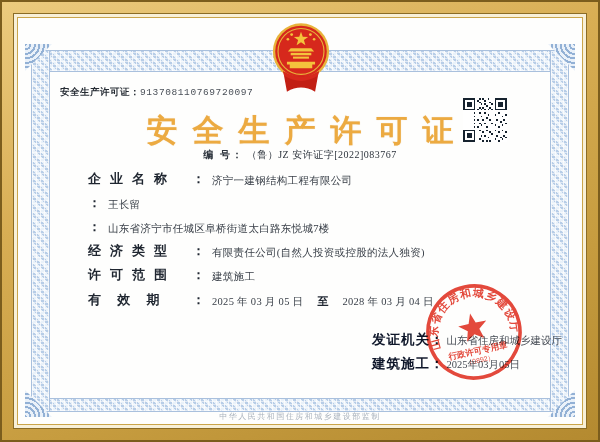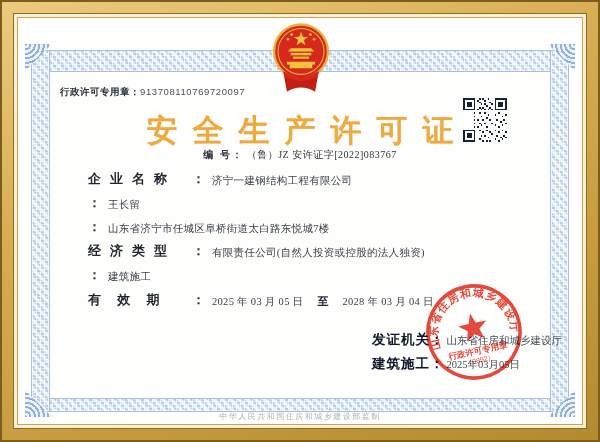--- a/index.html
+++ b/index.html
@@ -30,21 +30,21 @@
     clip-path:polygon(0 0,100% 0,0 100%);}
   .lc-tl{left:25px;top:44px;}
   .lc-tr{left:548px;top:44px;transform:scaleX(-1);}
   .lc-bl{left:25px;top:390px;transform:scaleY(-1);}
   .lc-br{left:548px;top:390px;transform:scale(-1,-1);}
 
   
   .emblem{position:absolute;left:271px;top:20px;width:60px;height:76px;}
   .creditline{position:absolute;left:60px;top:86px;font-size:9.5px;color:#262c34;white-space:nowrap;}
   .creditline .lbl{font-weight:bold;letter-spacing:.5px;}
-  .creditline .val{font-family:Liberation Sans, sans-serif;color:#4a5058;letter-spacing:.6px;text-align:right;}
+  .creditline .val{font-family:Liberation Mono, monospace;color:#4a5058;letter-spacing:.6px;text-align:right;}
   .cert-title{position:absolute;left:0;top:100px;width:600px;text-align:center;
      font-size:31px;font-weight:bold;color:#ecaa41;letter-spacing:15px;text-indent:15px;
      text-shadow:0 0 1px rgba(210,140,30,.35);margin-top:10px;}
   .qr{position:absolute;left:463px;top:98px;width:44px;height:44px;}
   .number-line{position:absolute;left:0;top:148px;width:600px;text-align:center;
      font-size:10px;color:#2c333c;white-space:nowrap;}
   .number-line .lbl{font-weight:bold;letter-spacing:2px;}
   .number-line .val{font-family:"Liberation Serif",serif;letter-spacing:.5px;text-align:right;}
 
   
@@ -103,21 +103,21 @@
       <path d="M18 33 L46 33 L43 29.5 L21 29.5 Z" fill="#f4c33c"></path>
       <rect x="21" y="34.5" width="22" height="2.6" fill="#f4c33c"></rect>
       <rect x="23.5" y="38.5" width="17" height="2.2" fill="#f4c33c"></rect>
       <path d="M17 44 h30 v3 h-3 v4 h-24 v-4 h-3 Z" fill="#f4c33c"></path>
       <path d="M13 54 Q32 66 51 54 L47 76 Q32 67 17 76 Z" fill="#c21f14"></path>
       <path d="M13 54 Q32 66 51 54 L50 59 Q32 70 14 59 Z" fill="#d6281c"></path>
     </svg>
   </div>
 
   <div class="creditline">
-    <span class="lbl">行政许可专用章：</span><span class="val">913708110769720097</span>
+    <span class="lbl">安全生产许可证：</span><span class="val">913708110769720097</span>
   </div>
 
   <div class="cert-title">安全生产许可证</div>
 
   <div class="qr">
     <svg viewBox="0 0 25 25" width="44" height="44" shape-rendering="crispEdges">
       <rect x="0" y="0" width="25" height="25" fill="#ffffff"></rect>
       <g fill="#16222e">
         <rect x="0" y="0" width="7" height="7"></rect>
           <rect x="18" y="0" width="7" height="7"></rect>
@@ -150,20 +150,21 @@
   <div class="frow" style="top:218px">
       <span class="fcolon">：</span>
     <span class="fvalue">山东省济宁市任城区阜桥街道太白路东悦城7楼</span>
   </div>
   <div class="frow" style="top:242px">
     <span class="flabel ls4">经济类型</span>
       <span class="fcolon">：</span>
     <span class="fvalue">有限责任公司(自然人投资或控股的法人独资)</span>
   </div>
   <div class="frow" style="top:266px">
+    <span class="flabel ls4">许可范围</span>
       <span class="fcolon">：</span>
     <span class="fvalue">建筑施工</span>
   </div>
   <div class="frow" style="top:291px">
     <span class="flabel ls3">有效期</span>
       <span class="fcolon">：</span>
     <span class="fvalue">2025 年 03 月 05 日</span>
     <span class="zhi">至</span>
     <span class="fvalue">2028 年 03 月 04 日</span>
   </div>

